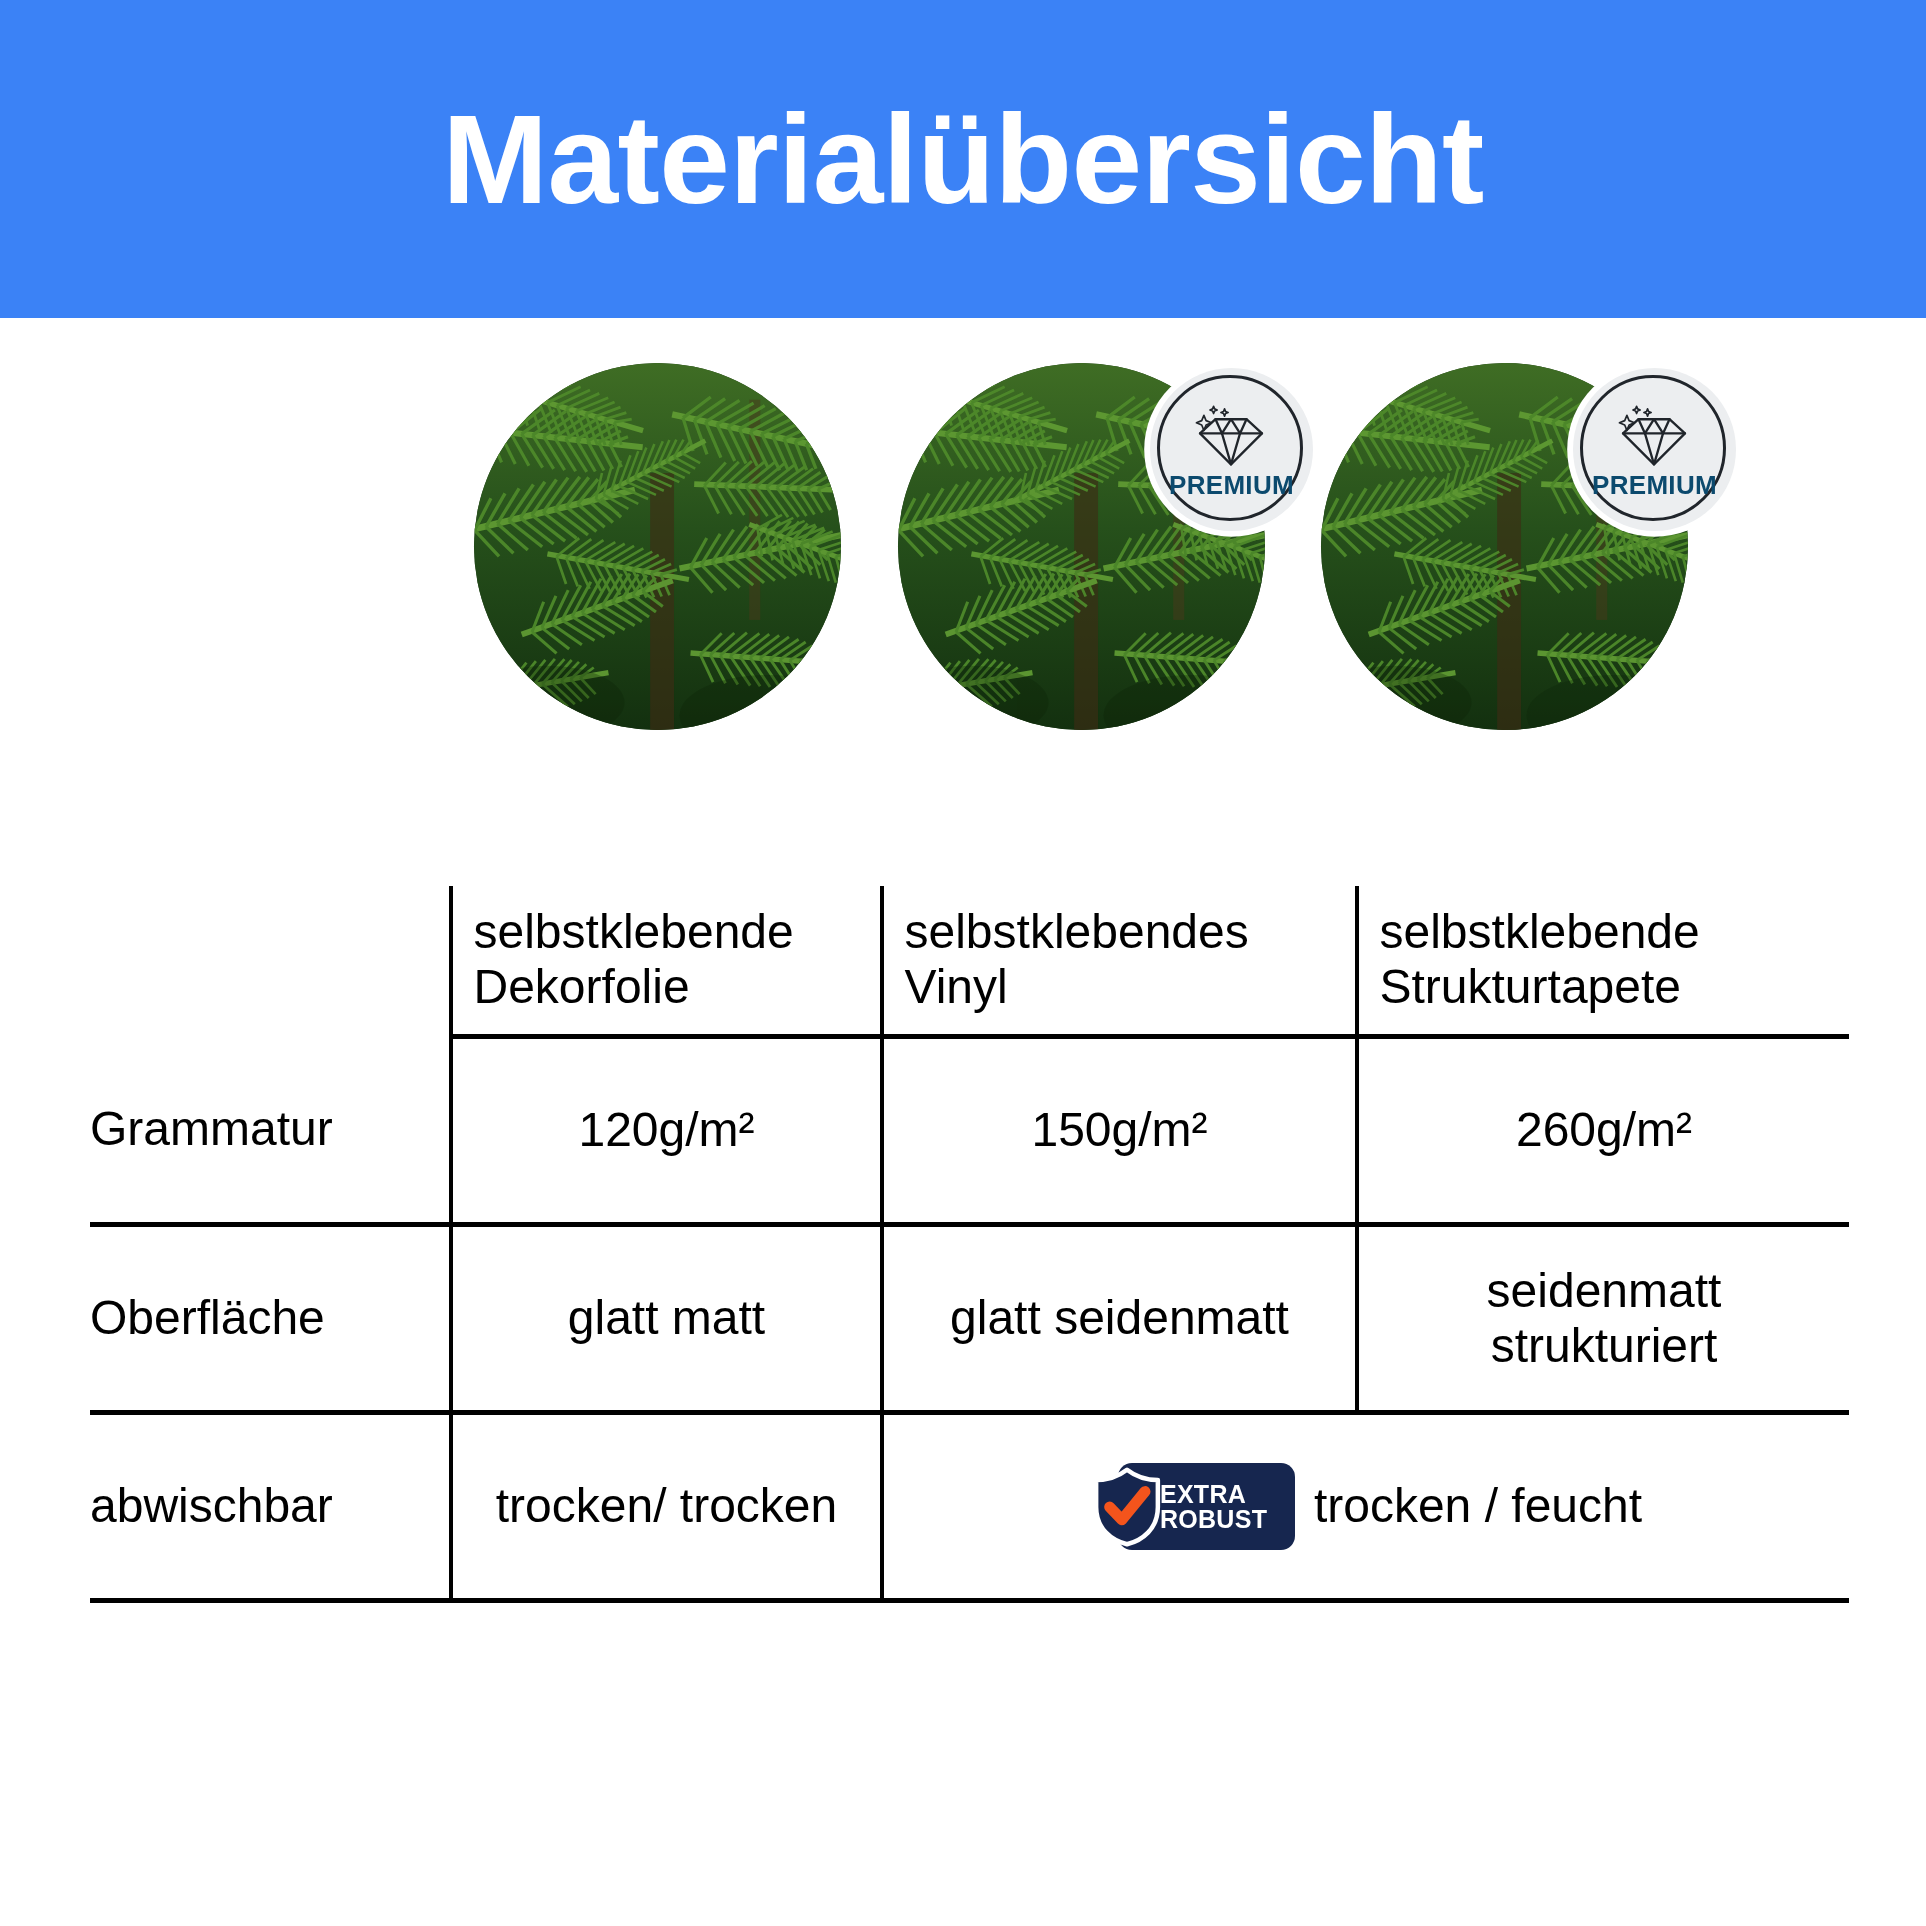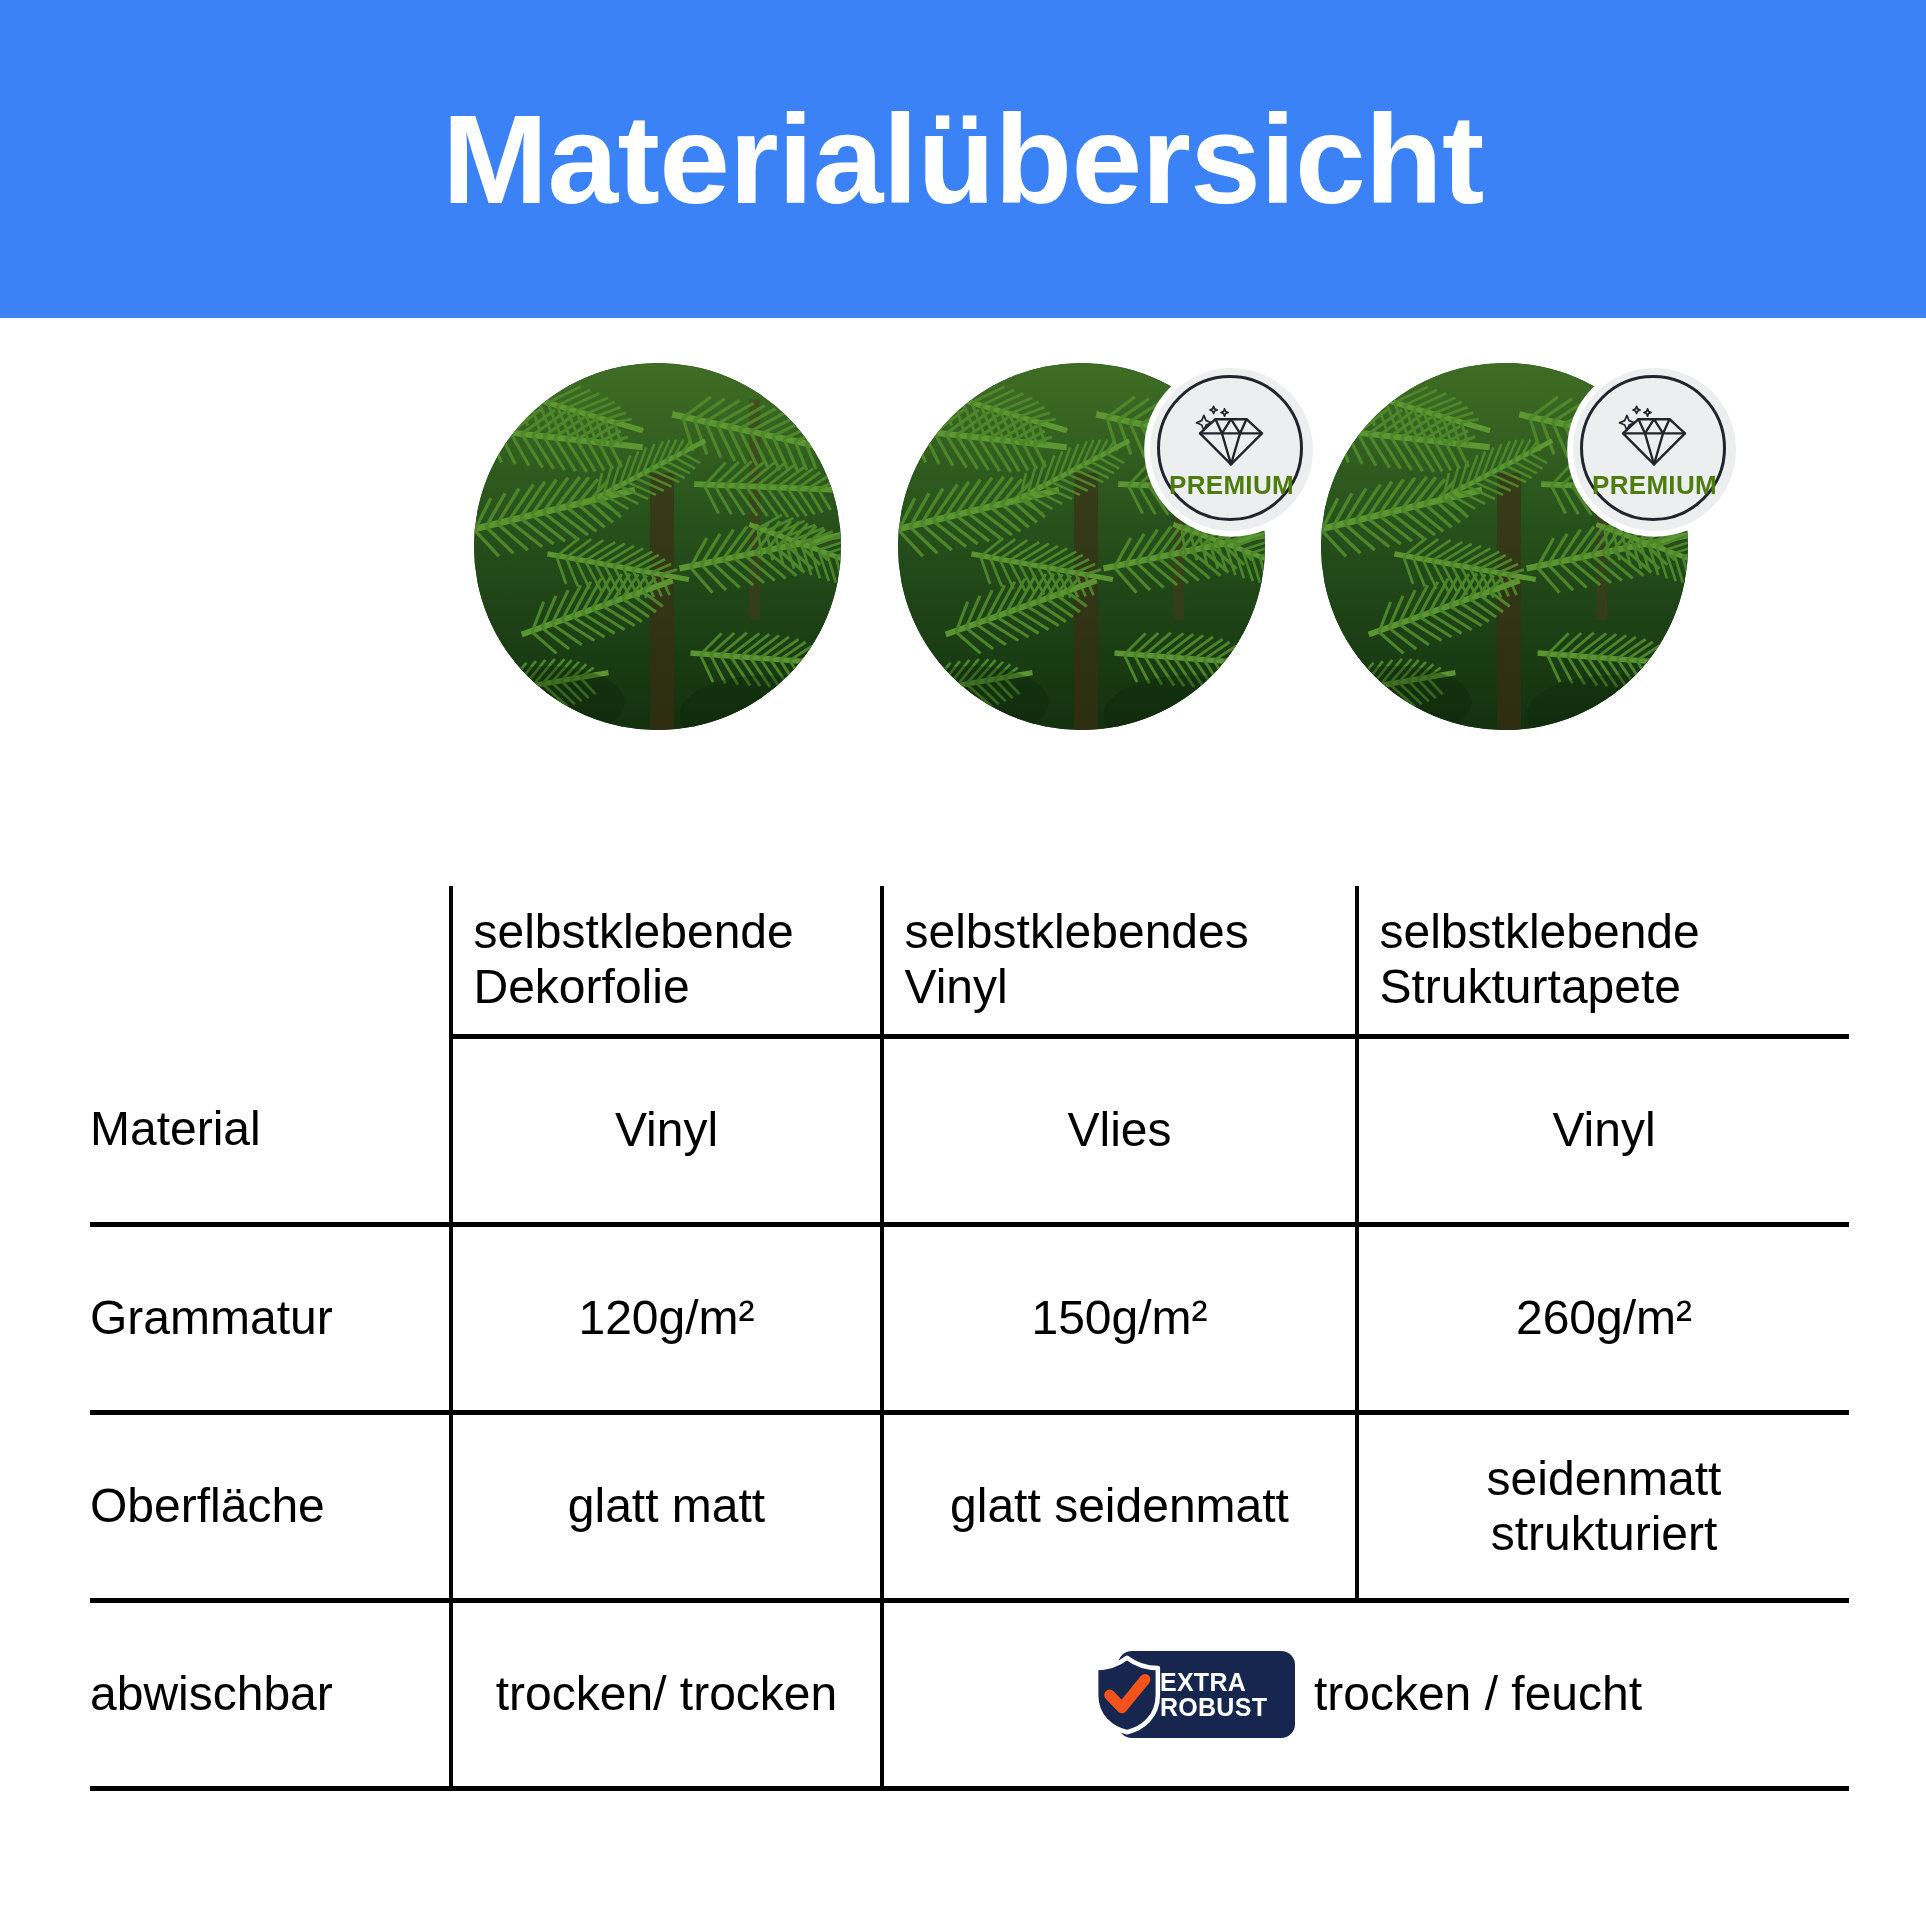--- a/index.html
+++ b/index.html
@@ -95,21 +95,21 @@
     display: flex;
     flex-direction: column;
     align-items: center;
     justify-content: center;
     margin-top: 3.9px;
   }
   .diamond-icon { width: 80px; height: 62px; display: block; }
   .premium-text {
     font-size: 26px;
     font-weight: bold;
-    color: #4d7c0f;
+    color: #0c4a6e;
     letter-spacing: 0.3px;
     line-height: 1;
     margin-top: 5.1px;
   }
 
   
   .table-wrap {
     position: absolute;
     left: 90px;
     top: 886px;
@@ -390,26 +390,20 @@
     <thead>
       <tr class="hdr-row">
         <th class="hdr-blank"></th>
         <th class="hdr-cell">selbstklebende Dekorfolie</th>
         <th class="hdr-cell">selbstklebendes Vinyl</th>
         <th class="hdr-cell">selbstklebende Strukturtapete</th>
       </tr>
     </thead>
     <tbody>
       <tr class="body-row">
-        <td class="col-label">Material</td>
-        <td class="bordered">Vinyl</td>
-        <td class="bordered">Vlies</td>
-        <td class="bordered">Vinyl</td>
-      </tr>
-      <tr class="body-row">
         <td class="col-label">Grammatur</td>
         <td class="bordered">120g/m²</td>
         <td class="bordered">150g/m²</td>
         <td class="bordered">260g/m²</td>
       </tr>
       <tr class="body-row">
         <td class="col-label">Oberfläche</td>
         <td class="bordered">glatt matt</td>
         <td class="bordered">glatt seidenmatt</td>
         <td class="bordered">seidenmatt strukturiert</td>

